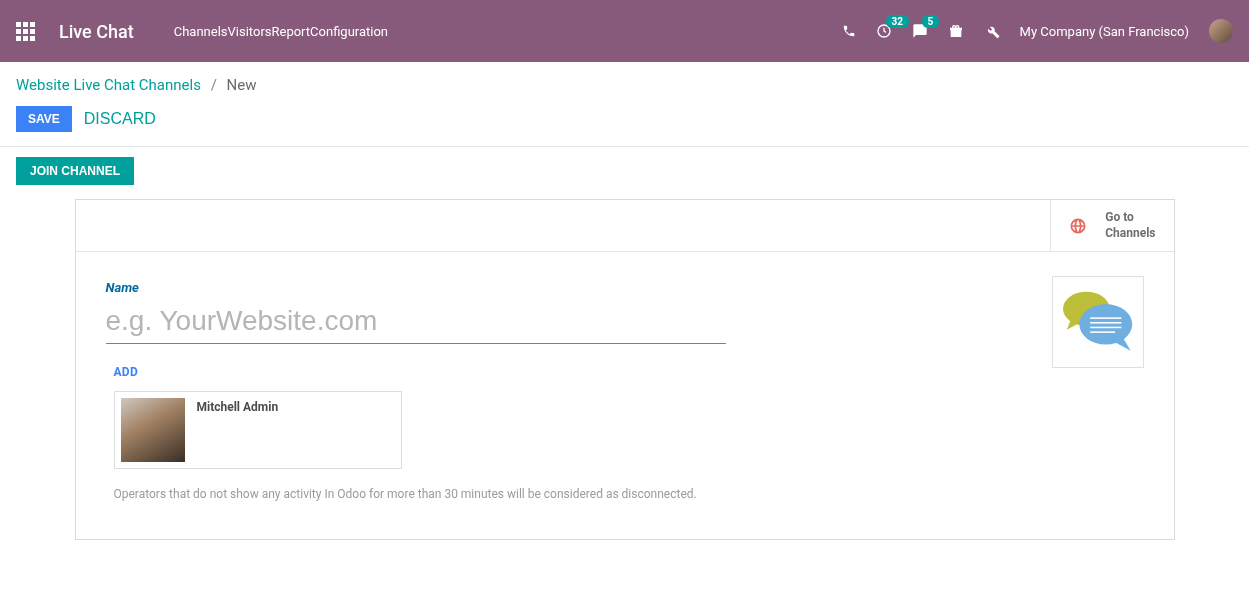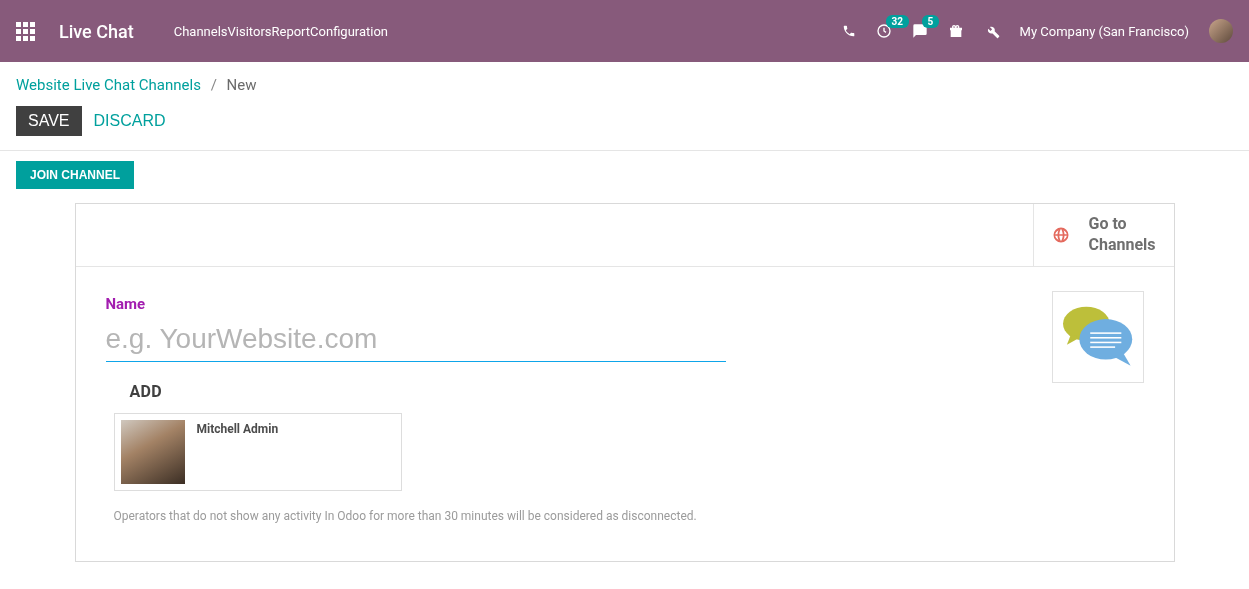--- a/index.html
+++ b/index.html
@@ -13,41 +13,41 @@
   .nav-right { margin-left: auto; display: flex; align-items: center; gap: 20px; }
   .icon-wrap { position: relative; display:flex; align-items:center; cursor:pointer; }
   .badge { position: absolute; top: -8px; left: 10px; background: #00a09d; color: #fff; border-radius: 6px; font-size: 10px; padding: 1px 6px; font-weight: bold; }
   .company { font-size: 13px; cursor: pointer; }
   .avatar { width: 24px; height: 24px; border-radius: 50%; background: linear-gradient(135deg,#c9a58b,#5e4a3c); }
   .breadcrumb { padding: 14px 16px 4px; font-size: 15px; }
   .breadcrumb a { color: #00a09d; text-decoration: none; }
   .breadcrumb .sep { color: #888; margin: 0 6px; }
   .breadcrumb .cur { color: #6b6b6b; }
   .actions { padding: 8px 16px 14px; display:flex; align-items:center; gap: 12px; border-bottom: 1px solid #e5e5e5; }
-  .btn-primary { background: #404040; color: #fff; border: none; padding: 6px 12px; font-weight: normal; font-size: 16px; cursor: pointer; }
+  .btn-primary { background: #3b82f6; color: #fff; border: none; padding: 6px 12px; font-weight: bold; font-size: 12px; cursor: pointer; }
   .btn-link { color: #00a09d; background: none; border: none; font-weight: normal; font-size: 16px; cursor: pointer; }
   .join-row { padding: 10px 16px 0; }
   .join-btn { background: #00a09d; color:#fff; border:none; padding: 7px 14px; font-weight:bold; font-size:12px; cursor:pointer; }
   .sheet-wrap { padding: 14px 16px 30px; }
   .sheet { border: 1px solid #d9d9d9; background: #fff; max-width: 1100px; margin: 0 auto; }
   .sheet-top { display:flex; justify-content:flex-end; border-bottom: 1px solid #e5e5e5; }
-  .go-web { display:flex; align-items:center; gap:18px; padding: 10px 18px; border-left:1px solid #e5e5e5; cursor:pointer; color: #6f6f6f; font-weight:bold; font-size:16px; line-height:1.3; }
+  .go-web { display:flex; align-items:center; gap:18px; padding: 10px 18px; border-left:1px solid #e5e5e5; cursor:pointer; color: #6f6f6f; font-weight:bold; font-size:12px; line-height:1.3; }
   .go-web .globe { width:18px; height:18px; }
   .sheet-body { padding: 28px 30px; position:relative; }
   .name-row { display:flex; align-items:flex-start; }
   .name-col { flex:1; max-width: 620px; }
-  .name-label { font-weight:bold; color:#a21caf; font-size:15px; display:block; margin-bottom:6px; }
+  .name-label { font-weight:bold; color:#0369a1; font-size:13px; display:block; margin-bottom:6px;font-style:italic; }
   .name-input { width:100%; font-size:28px; border:none; border-bottom:1px solid #0ea5e9; padding: 4px 0 6px; outline:none; color:#4c4c4c; }
   .name-input::placeholder { color:#b5b5b5; }
   .chat-logo { position:absolute; right:30px; top:24px; width:92px; height:92px; border:1px solid #e0e0e0; display:flex; align-items:center; justify-content:center; }
   .tabs { display:flex; border-bottom:1px solid #ddd; margin-top:30px; }
   .tab { padding:8px 16px; border:1px solid transparent; border-bottom:none; color:#6f6f6f; cursor:pointer; font-size:13px; margin-bottom:-1px; }
   .tab.active { border-color:#ddd; background:#fff; color:#4c4c4c; border-bottom:1px solid #fff; }
   .tab-content { padding:20px 8px 10px; }
-  .add-link { color:#404040; font-weight:bold; font-size:16px; letter-spacing:0.3px; cursor:pointer; display:inline-block; margin-bottom:12px; margin-left:16px; }
+  .add-link { color:#3b82f6; font-weight:bold; font-size:12px; letter-spacing:0.3px; cursor:pointer; display:inline-block; margin-bottom:12px; margin-left:0; }
   .op-card { border:1px solid #ddd; width:288px; padding:6px; display:flex; gap:12px; align-items:flex-start; }
   .op-photo { width:64px; height:64px; background: linear-gradient(150deg,#d0c8bf 0%, #a38265 40%, #3b2e24 100%); }
   .op-name { font-weight:bold; font-size:12px; color:#4c4c4c; padding-top:2px; }
   .help-text { color:#9b9b9b; font-size:12px; margin-top:18px; }
   svg { display:block; }
 </style>
 </head>
 <body>
 
 <div class="topnav">

